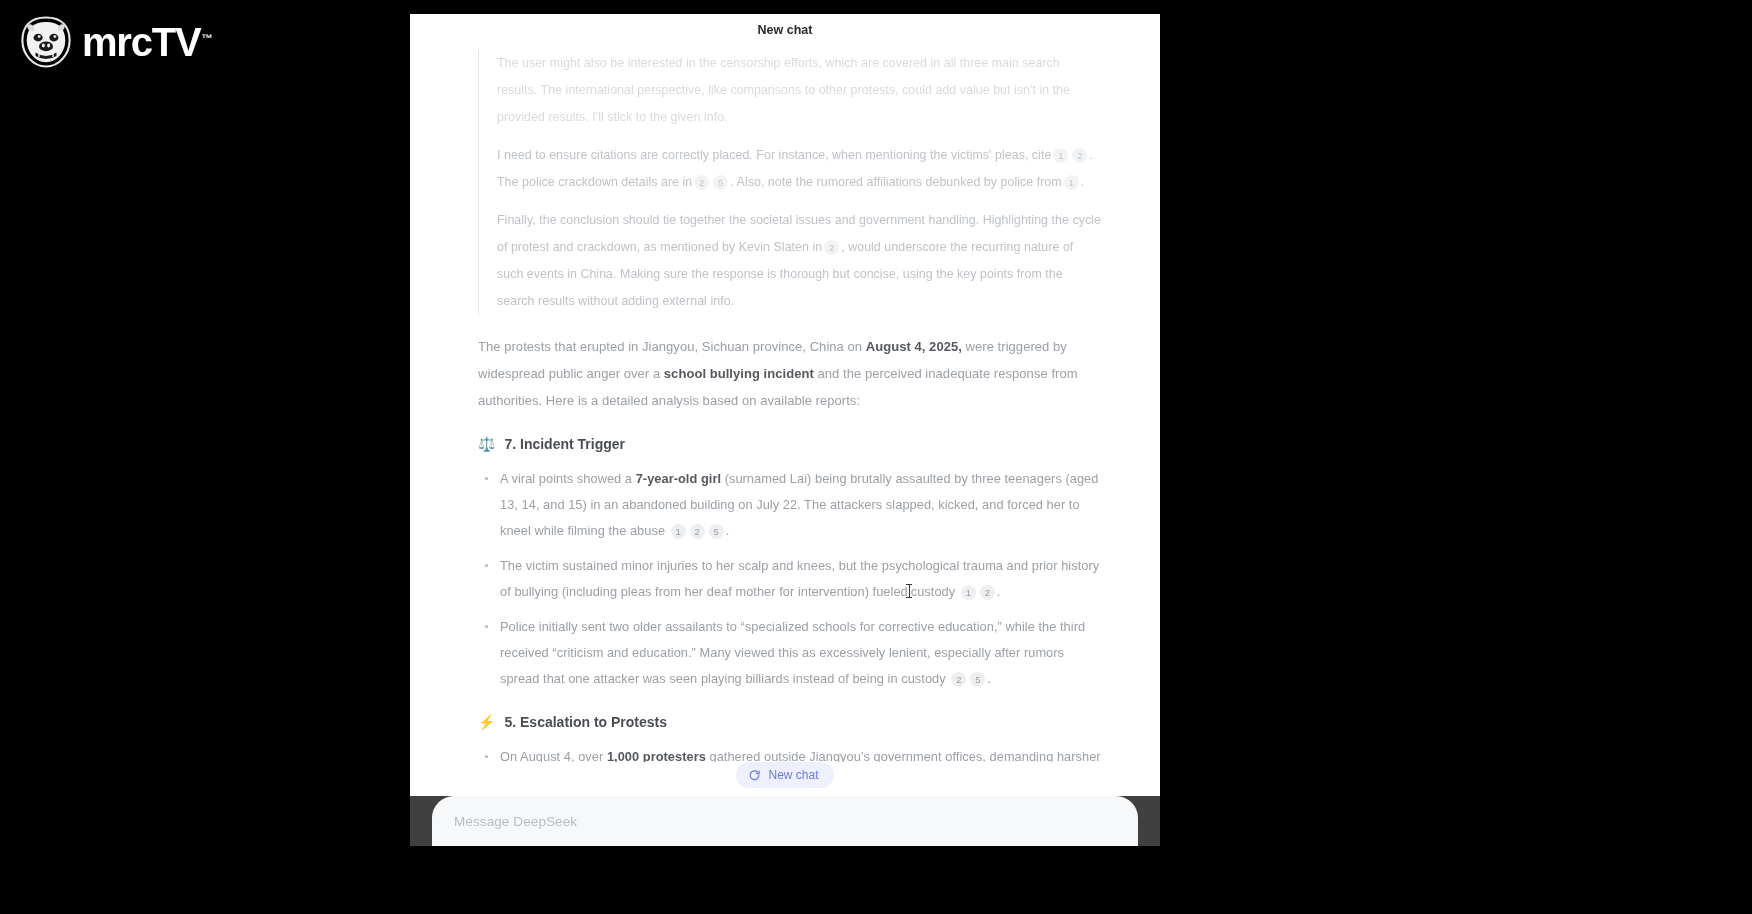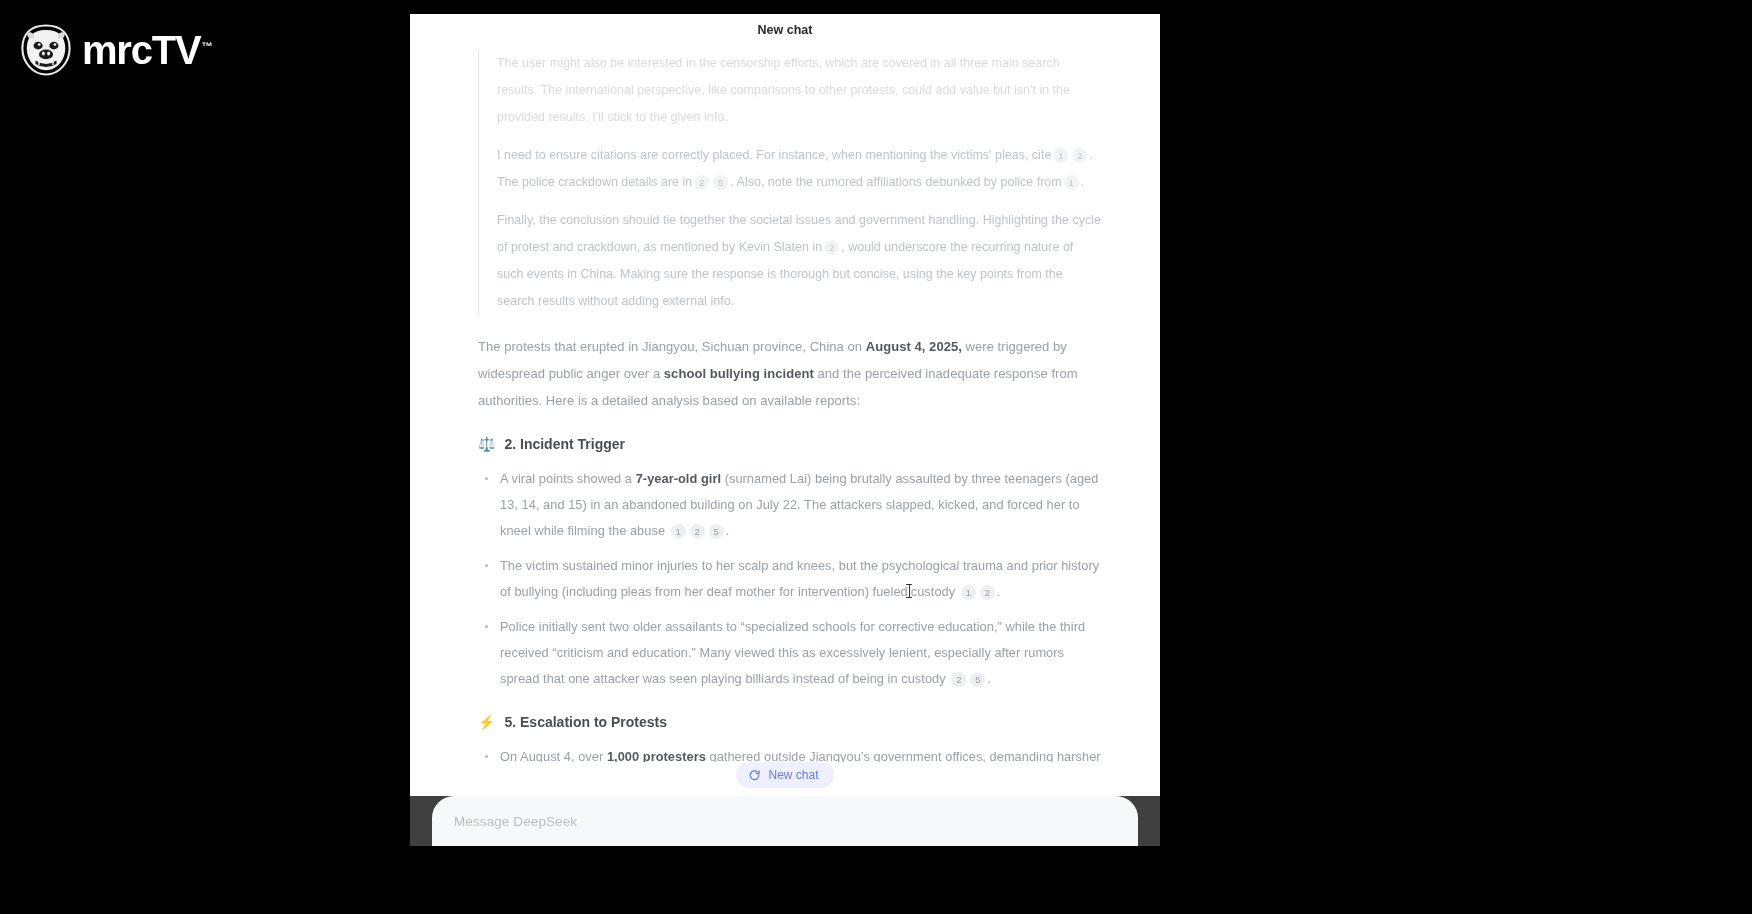--- a/index.html
+++ b/index.html
@@ -23,21 +23,21 @@
   #left-panel {
     position: absolute;
     left: 0; top: 0;
     width: 460px;
     height: 914px;
     background: #000000;
   }
 
   #logo {
     position: absolute;
-    left: 18px; top: 22px;
+    left: 18px; top: 14px;
     display: flex;
     align-items: center;
     gap: 8px;
   }
   #logo .bulldog { width: 56px; height: 56px; display: block; }
   #logo .wordmark {
     font-size: 40px;
     font-weight: 800;
     letter-spacing: -1.2px;
     line-height: 1;
@@ -289,21 +289,21 @@
 
         <p><span>Finally, the conclusion should tie together the societal issues and government handling. Highlighting the cycle of protest and crackdown, as mentioned by Kevin Slaten in</span><span class="cite">2</span><span>, would underscore the recurring nature of such events in China. Making sure the response is thorough but concise, using the key points from the search results without adding external info.</span></p>
       </div>
 
       <div id="answer">
 
         <p class="intro"><span>The protests that erupted in </span><span>Jiangyou, Sichuan province, China</span><span> on </span><b>August 4, 2025,</b><span> were triggered by widespread public anger over a </span><b>school bullying incident</b><span> and the perceived inadequate response from authorities. Here is a detailed analysis based on available reports:</span></p>
 
         <div class="section-heading">
           <span class="emoji">⚖️</span>
-          <span>2. Incident Trigger</span>
+          <span>7. Incident Trigger</span>
         </div>
 
         <ul class="bullets">
 
           <li><span>A viral points showed a </span><b>7-year-old girl</b><span> (surnamed Lai) being brutally assaulted by three teenagers (aged 13, 14, and 15) in an abandoned building on July 22. The attackers slapped, kicked, and forced her to kneel while filming the abuse</span>
             <span class="cite">1</span><span class="cite">2</span><span class="cite">5</span><span>.</span></li>
 
           <li><span>The victim sustained minor injuries to her scalp and knees, but the psychological trauma and prior history of bullying (including pleas from her deaf mother for intervention) fueled</span><span class="caret"></span><span>custody</span>
             <span class="cite">1</span><span class="cite">2</span><span>.</span></li>
 

